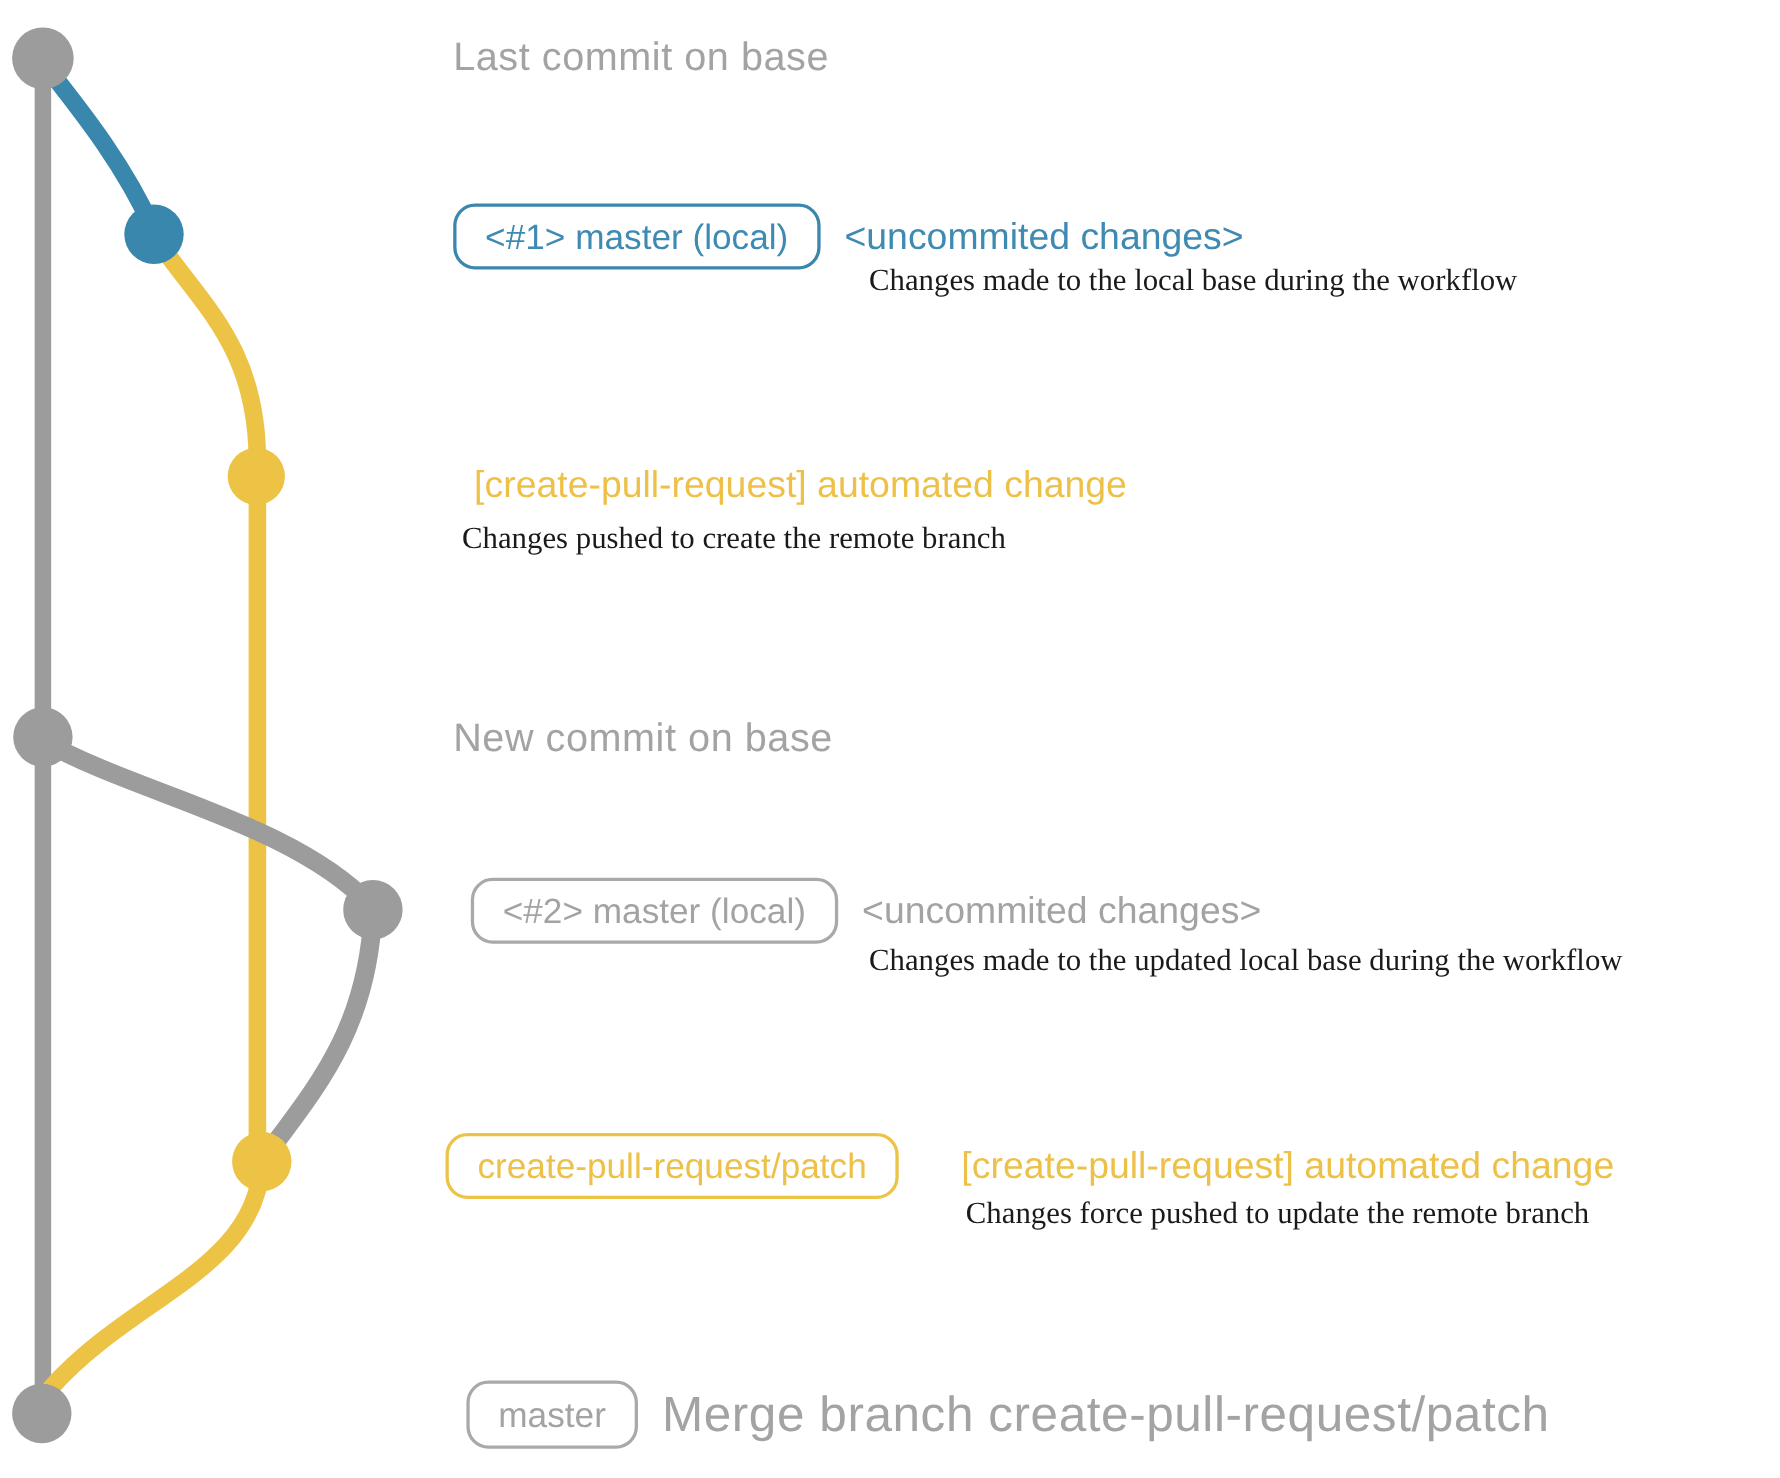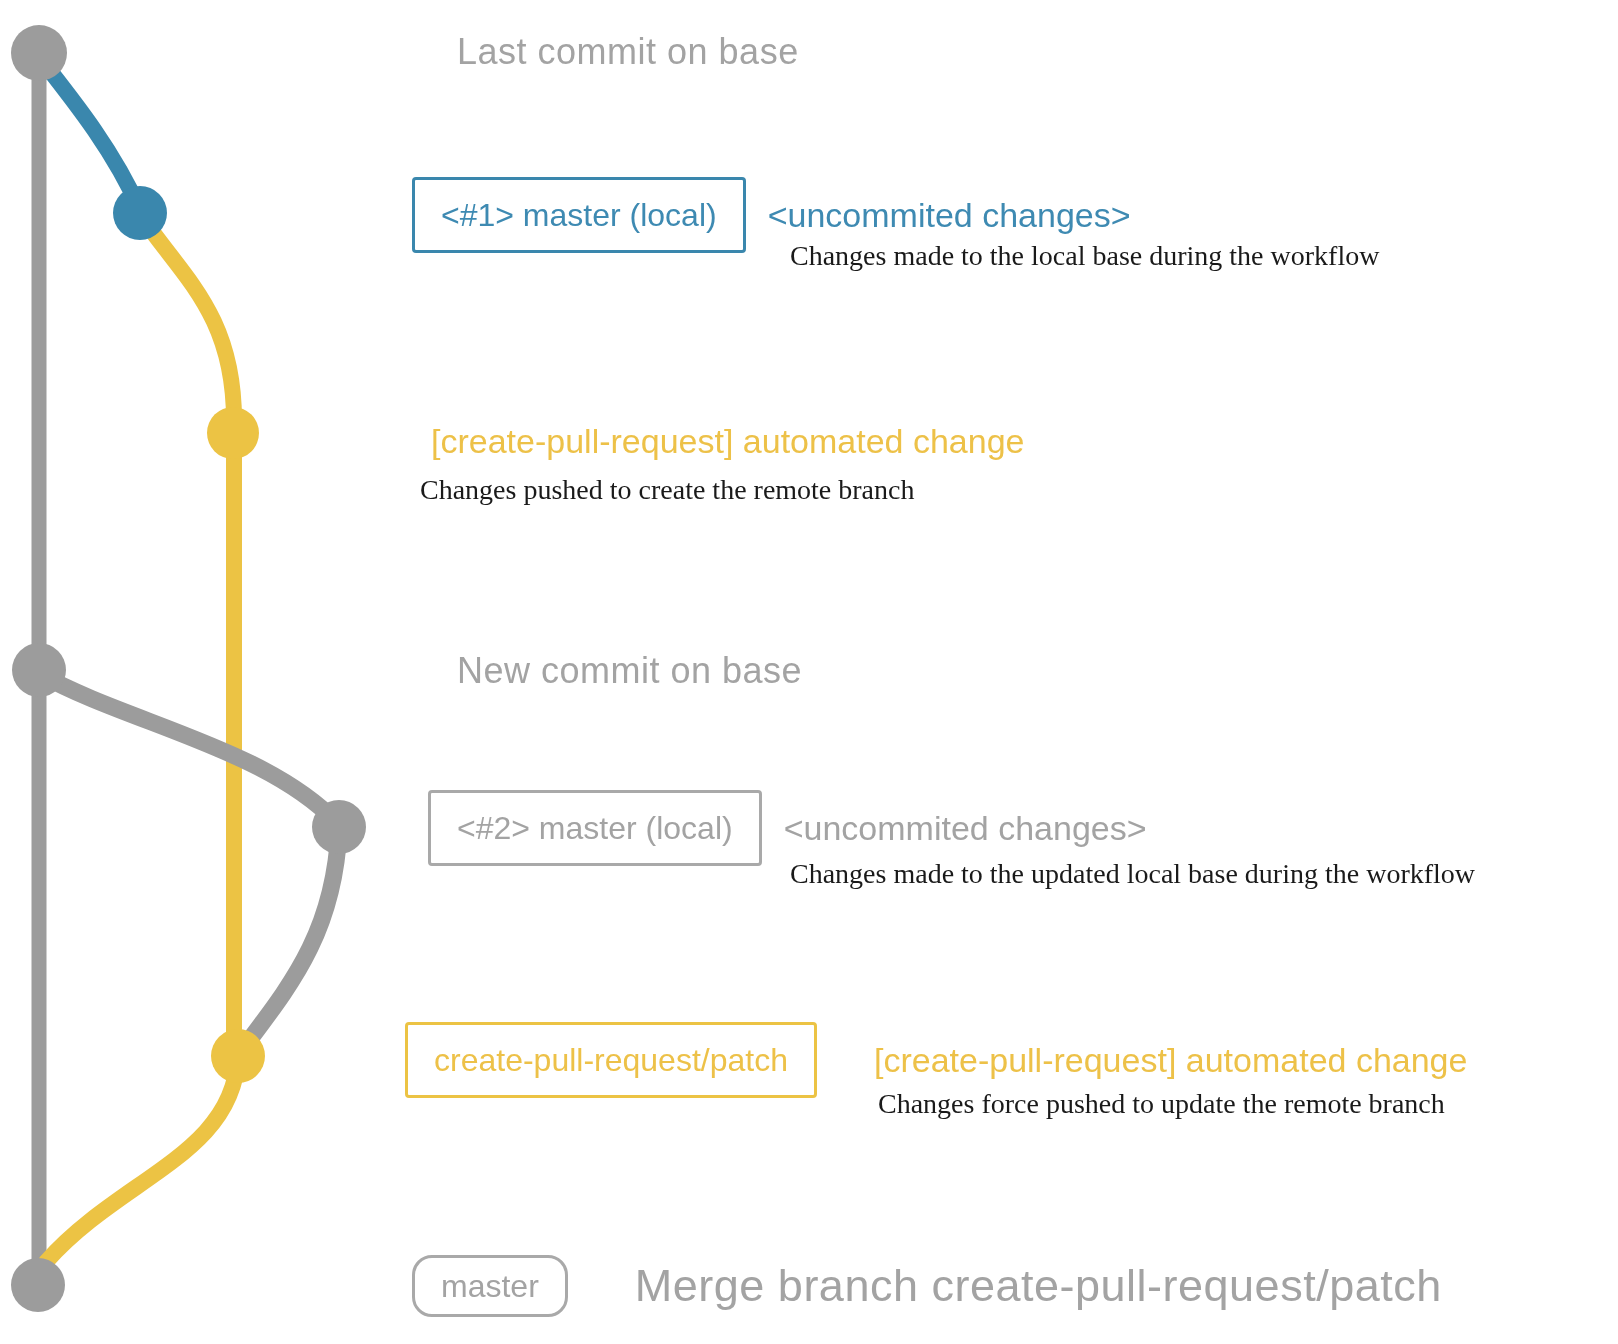--- a/index.html
+++ b/index.html
@@ -25,30 +25,29 @@
     position:absolute;
     display:flex;
     align-items:center;
     gap:22px;
     white-space:nowrap;
   }
   .caption{
     font-size:36px;
     color:var(--gray-text);
     letter-spacing:0.5px;
-    margin-left:45px;
   }
   .badge{
     display:inline-flex;
     align-items:center;
     justify-content:center;
-    height:76px;
+    height:60px;
     padding:0 26px;
     border:3px solid;
-    border-radius:4px;
+    border-radius:20px;
     font-size:32px;
     box-sizing:border-box;
   }
   .badge.blue{border-color:var(--blue);color:var(--blue-text);}
   .badge.gray{border-color:var(--gray-border);color:var(--gray-text);}
   .badge.yellow{border-color:var(--yellow);color:var(--yellow-text);}
   .tag{font-size:34px;}
   .tag.blue{color:var(--blue-text);}
   .tag.gray{color:var(--gray-text);}
   .tag.yellow{color:var(--yellow-text);margin-left:35px;}
@@ -112,18 +111,18 @@
     <span class="tag gray">&lt;uncommited changes&gt;</span>
   </div>
   <div class="note" style="left:790px;top:858px;">Changes made to the updated local base during the workflow</div>
 
   <div class="row" style="left:405px;top:1025px;height:70px;">
     <span class="badge yellow">create-pull-request/patch</span>
     <span class="tag yellow">[create-pull-request] automated change</span>
   </div>
   <div class="note" style="left:878px;top:1088px;">Changes force pushed to update the remote branch</div>
 
-  <div class="row" style="left:412px;top:1254px;height:64px;">
+  <div class="row" style="left:424px;top:1254px;height:64px;">
     <span class="badge gray" style="height:62px;border-radius:20px;">master</span>
     <span class="caption" style="font-size:45px;">Merge branch create-pull-request/patch</span>
   </div>
 
 </div>
 
 </body></html>

